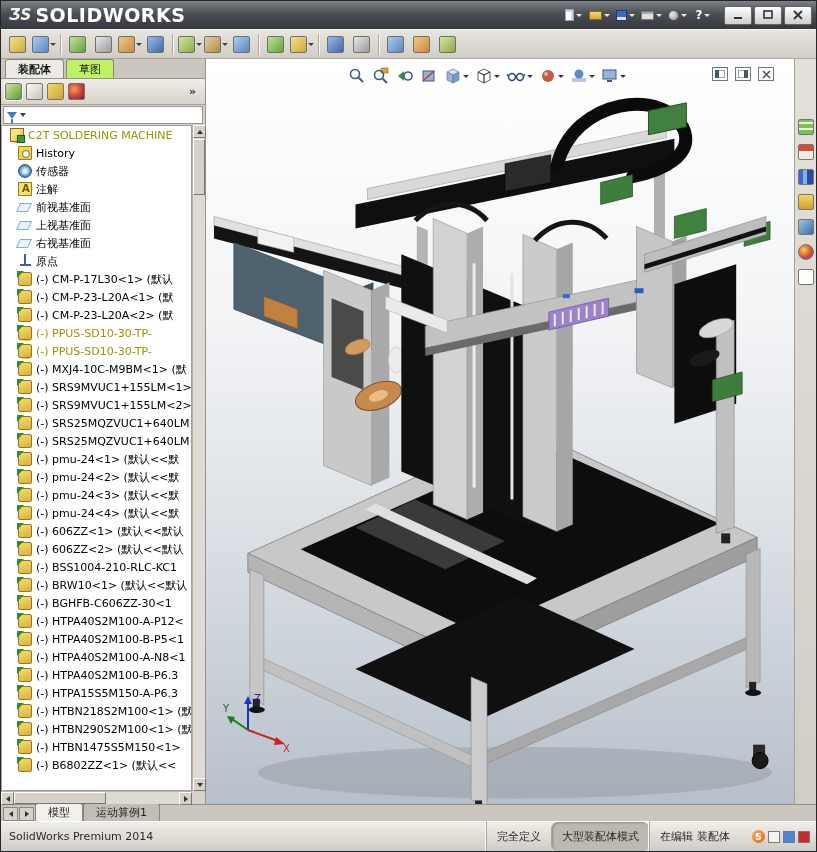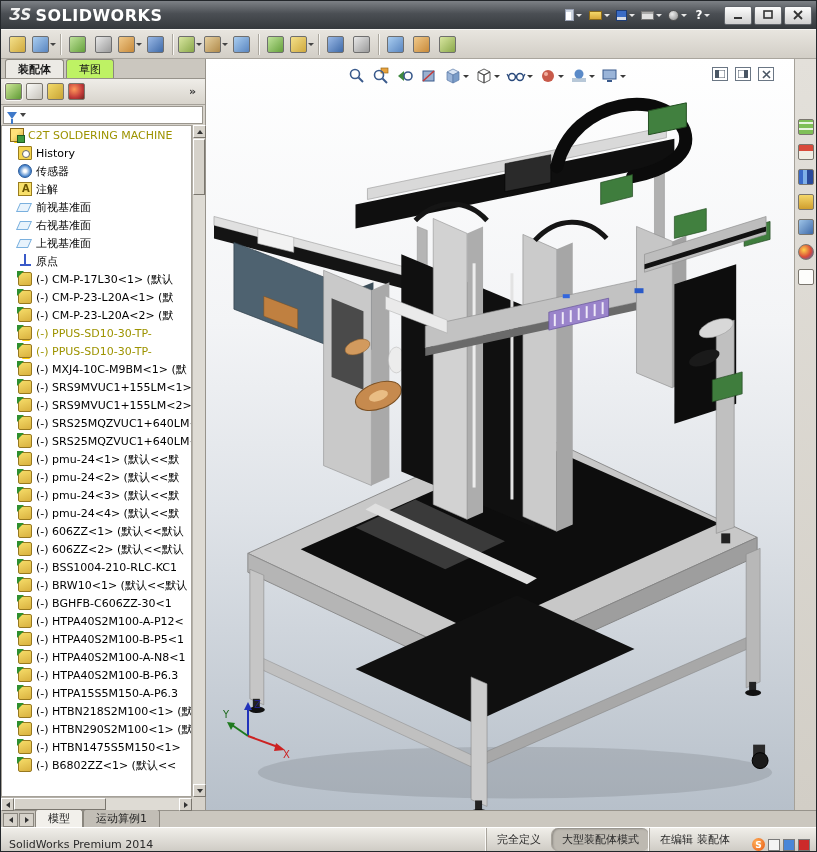--- a/index.html
+++ b/index.html
@@ -3,21 +3,21 @@
 <meta charset="utf-8">
 <style>
   * { box-sizing: border-box; margin: 0; padding: 0; }
   html,body { width:817px; height:852px; overflow:hidden; font-family:"DejaVu Sans",sans-serif; font-size:11px; background:#d6d2ca; }
   .window { position:relative; width:817px; height:852px; border:1px solid #23272b; display:flex; flex-direction:column; }
 
   
   .titlebar { height:28px; flex:none; background:linear-gradient(#7d8186,#4b4f54 45%,#35393d); display:flex; align-items:center; color:#fff; padding:0 4px; }
   .logo { display:flex; align-items:center; gap:4px; padding:0 10px 0 4px; }
   .logo-mark { font-style:italic; font-weight:bold; font-size:15px; color:#f2f2f2; }
-  .logo-text { font-weight:bold; font-size:16px; letter-spacing:0.5px; color:#ffffff; }
+  .logo-text { font-weight:bold; font-size:19px; letter-spacing:0.5px; color:#ffffff; }
   .menu-item { padding:3px 9px; font-size:12px; color:#f4f4f4; cursor:default; }
   .tb-spring { flex:1; }
   .qbtn { width:26px; height:20px; display:flex; align-items:center; justify-content:center; gap:2px; border-radius:2px; }
   .qc { width:0; height:0; border-left:3px solid transparent; border-right:3px solid transparent; border-top:3px solid #e8e8e8; }
   .qi-new { width:9px; height:12px; background:#fff; border:1px solid #9aa2b4; box-shadow:inset -2px 2px 0 #cdd5e0; }
   .qi-open { width:13px; height:9px; background:linear-gradient(#f4d76a,#d8a83a); border:1px solid #8a6a1a; }
   .qi-save { width:11px; height:11px; background:#3a6bc4; border:1px solid #1e3c74; box-shadow:inset 0 -3px 0 #d8dce4; }
   .qi-print { width:13px; height:9px; background:#e0e0e0; border:1px solid #777; box-shadow:inset 0 2px 0 #aaa; }
   .qi-opts { width:11px; height:11px; border-radius:50%; background:radial-gradient(circle at 35% 35%,#ececec,#8a8a8a); border:1px solid #555; }
   .qi-help { color:#fff; font-weight:bold; font-size:12px; line-height:1; }
@@ -115,21 +115,21 @@
   .tp6{background:radial-gradient(circle at 35% 35%,#ffd24a,#d84a3a 55%,#3a6ac8);border-radius:50%;} 
   .tp7{background:#fdfdfb;}
 
   
   .bottomtabs { height:17px; flex:none; background:#cbc7bf; border-top:1px solid #97938b; display:flex; align-items:flex-end; padding-left:2px; }
   .tabnav { width:15px; height:14px; background:#d6d2ca; border:1px solid #8a867e; display:flex; align-items:center; justify-content:center; margin-right:1px; }
   .dtab { padding:1px 12px; font-size:11px; background:#c2beb6; border:1px solid #8a867e; border-bottom:none; border-radius:3px 3px 0 0; color:#222; }
   .dtab.active { background:#f2f0eb; }
 
   
-  .statusbar { height:24px; flex:none; background:linear-gradient(#f0eee9,#cfccc5); border-top:1px solid #fff; display:flex; align-items:flex-end; color:#2a2a2a; }
+  .statusbar { height:30px; flex:none; background:linear-gradient(#f0eee9,#cfccc5); border-top:1px solid #fff; display:flex; align-items:center; color:#2a2a2a; }
   .sb-left { padding:0 8px; }
   .sb-spring { flex:1; }
   .seg { height:100%; display:flex; align-items:center; padding:0 10px; border-left:1px solid #a8a49c; box-shadow:-1px 0 0 #fbfaf8; gap:4px; }
   .seg.pressed { background:#bdb9b1; box-shadow:inset 1px 1px 2px rgba(0,0,0,0.25);border-radius:7px; }
   .ime { display:flex; align-items:center; gap:3px; padding:0 6px 0 12px; }
   .ime-logo { width:13px; height:13px; border-radius:50%; background:radial-gradient(circle at 35% 35%,#ffb25a,#e85510); color:#fff; font-size:9px; font-weight:bold; display:flex; align-items:center; justify-content:center; }
   .ime-sq { width:12px; height:12px; border:1px solid #7a7a7a; background:#f4f4f4; }
   .ime-sq.blue { background:#4a86d8; } .ime-sq.red { background:#cc2a2a; }
 </style>
 </head>
@@ -296,26 +296,26 @@
               <span class="tlbl">注解</span>
             </div>
             <div class="trow">
               <span class="ic ic-plane"></span>
 
               <span class="tlbl">前视基准面</span>
             </div>
             <div class="trow">
               <span class="ic ic-plane"></span>
 
+              <span class="tlbl">上视基准面</span>
+            </div>
+            <div class="trow">
+              <span class="ic ic-plane"></span>
+
               <span class="tlbl">右视基准面</span>
-            </div>
-            <div class="trow">
-              <span class="ic ic-plane"></span>
-
-              <span class="tlbl">上视基准面</span>
             </div>
             <div class="trow">
               <span class="ic ic-origin"></span>
 
               <span class="tlbl">原点</span>
             </div>
             <div class="trow">
               <span class="ic ic-part"></span>
 
               <span class="tlbl">(-) CM-P-17L30&lt;1&gt; (默认</span>

